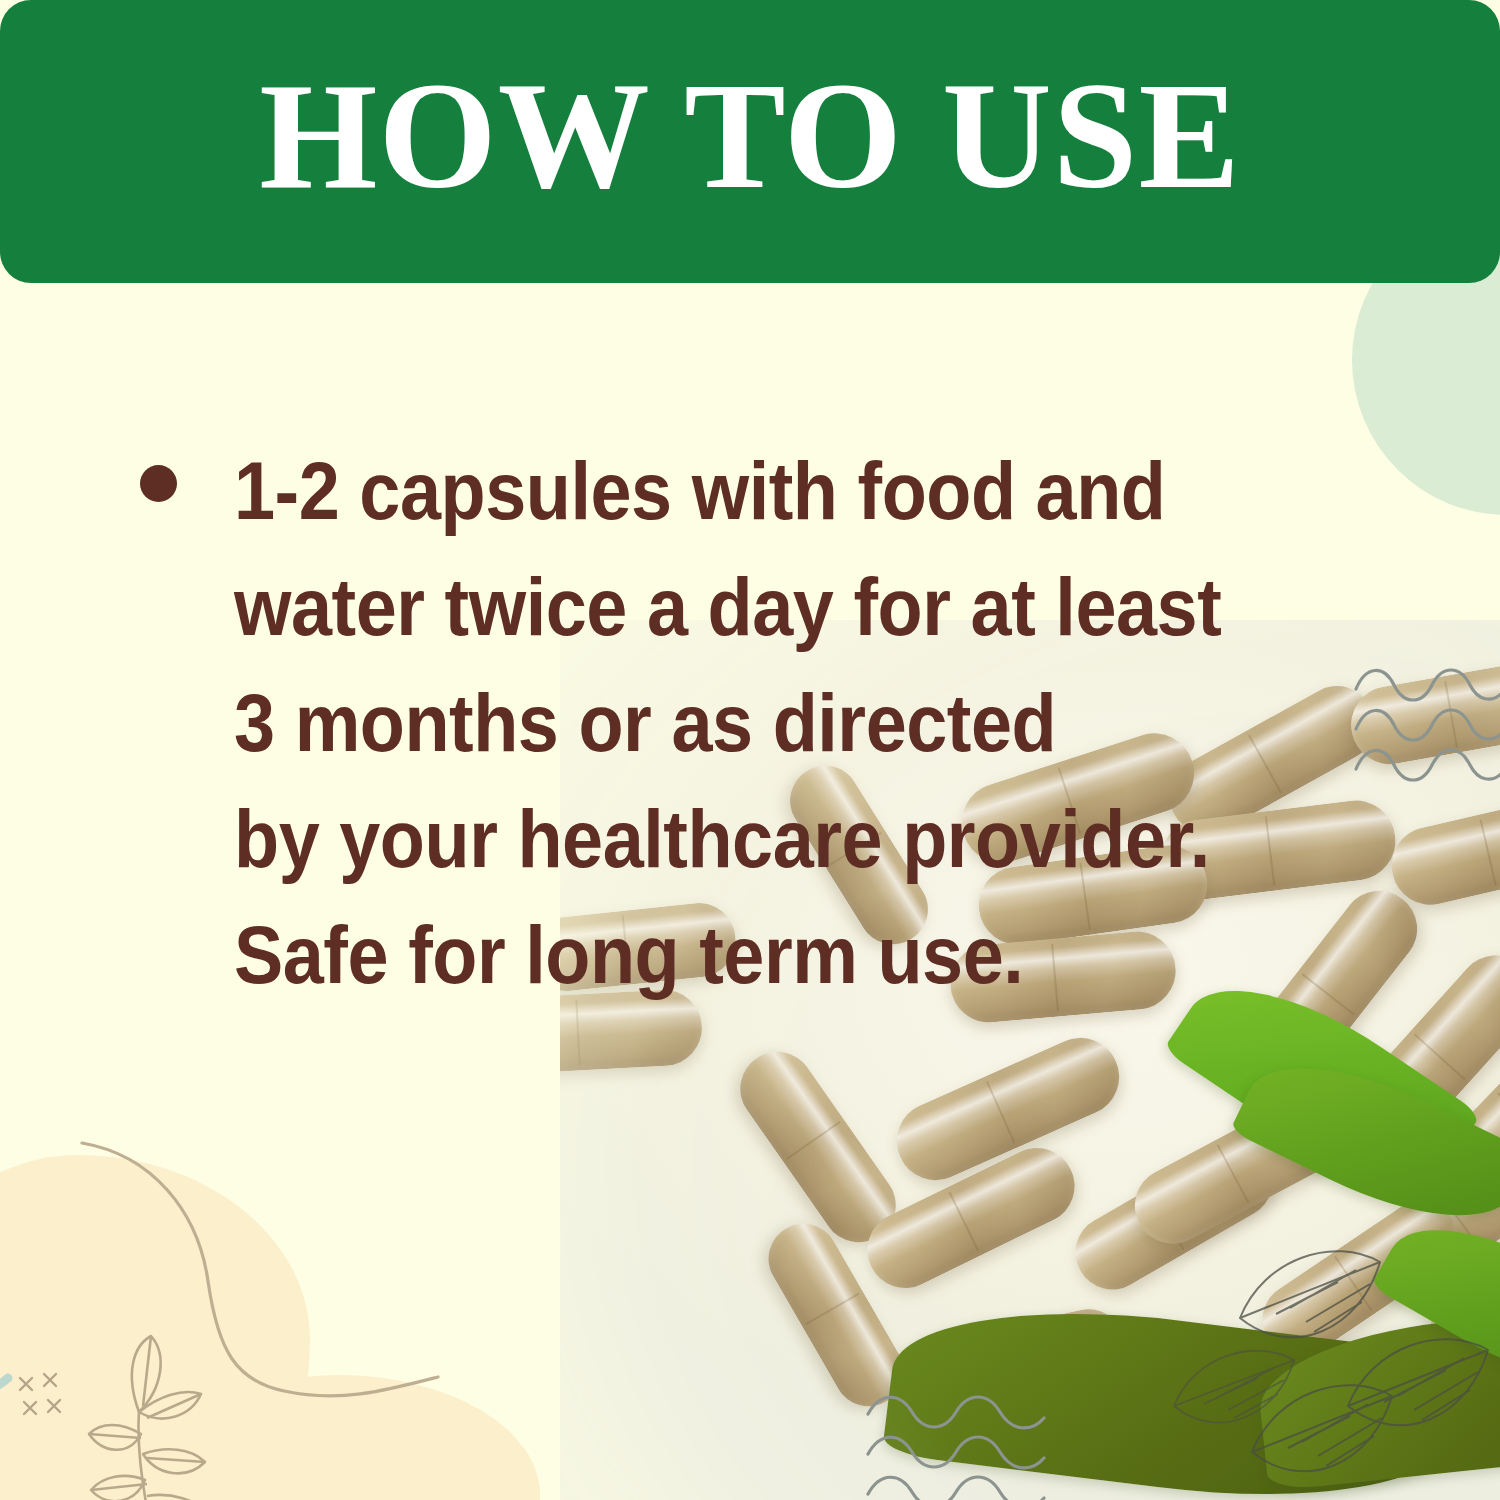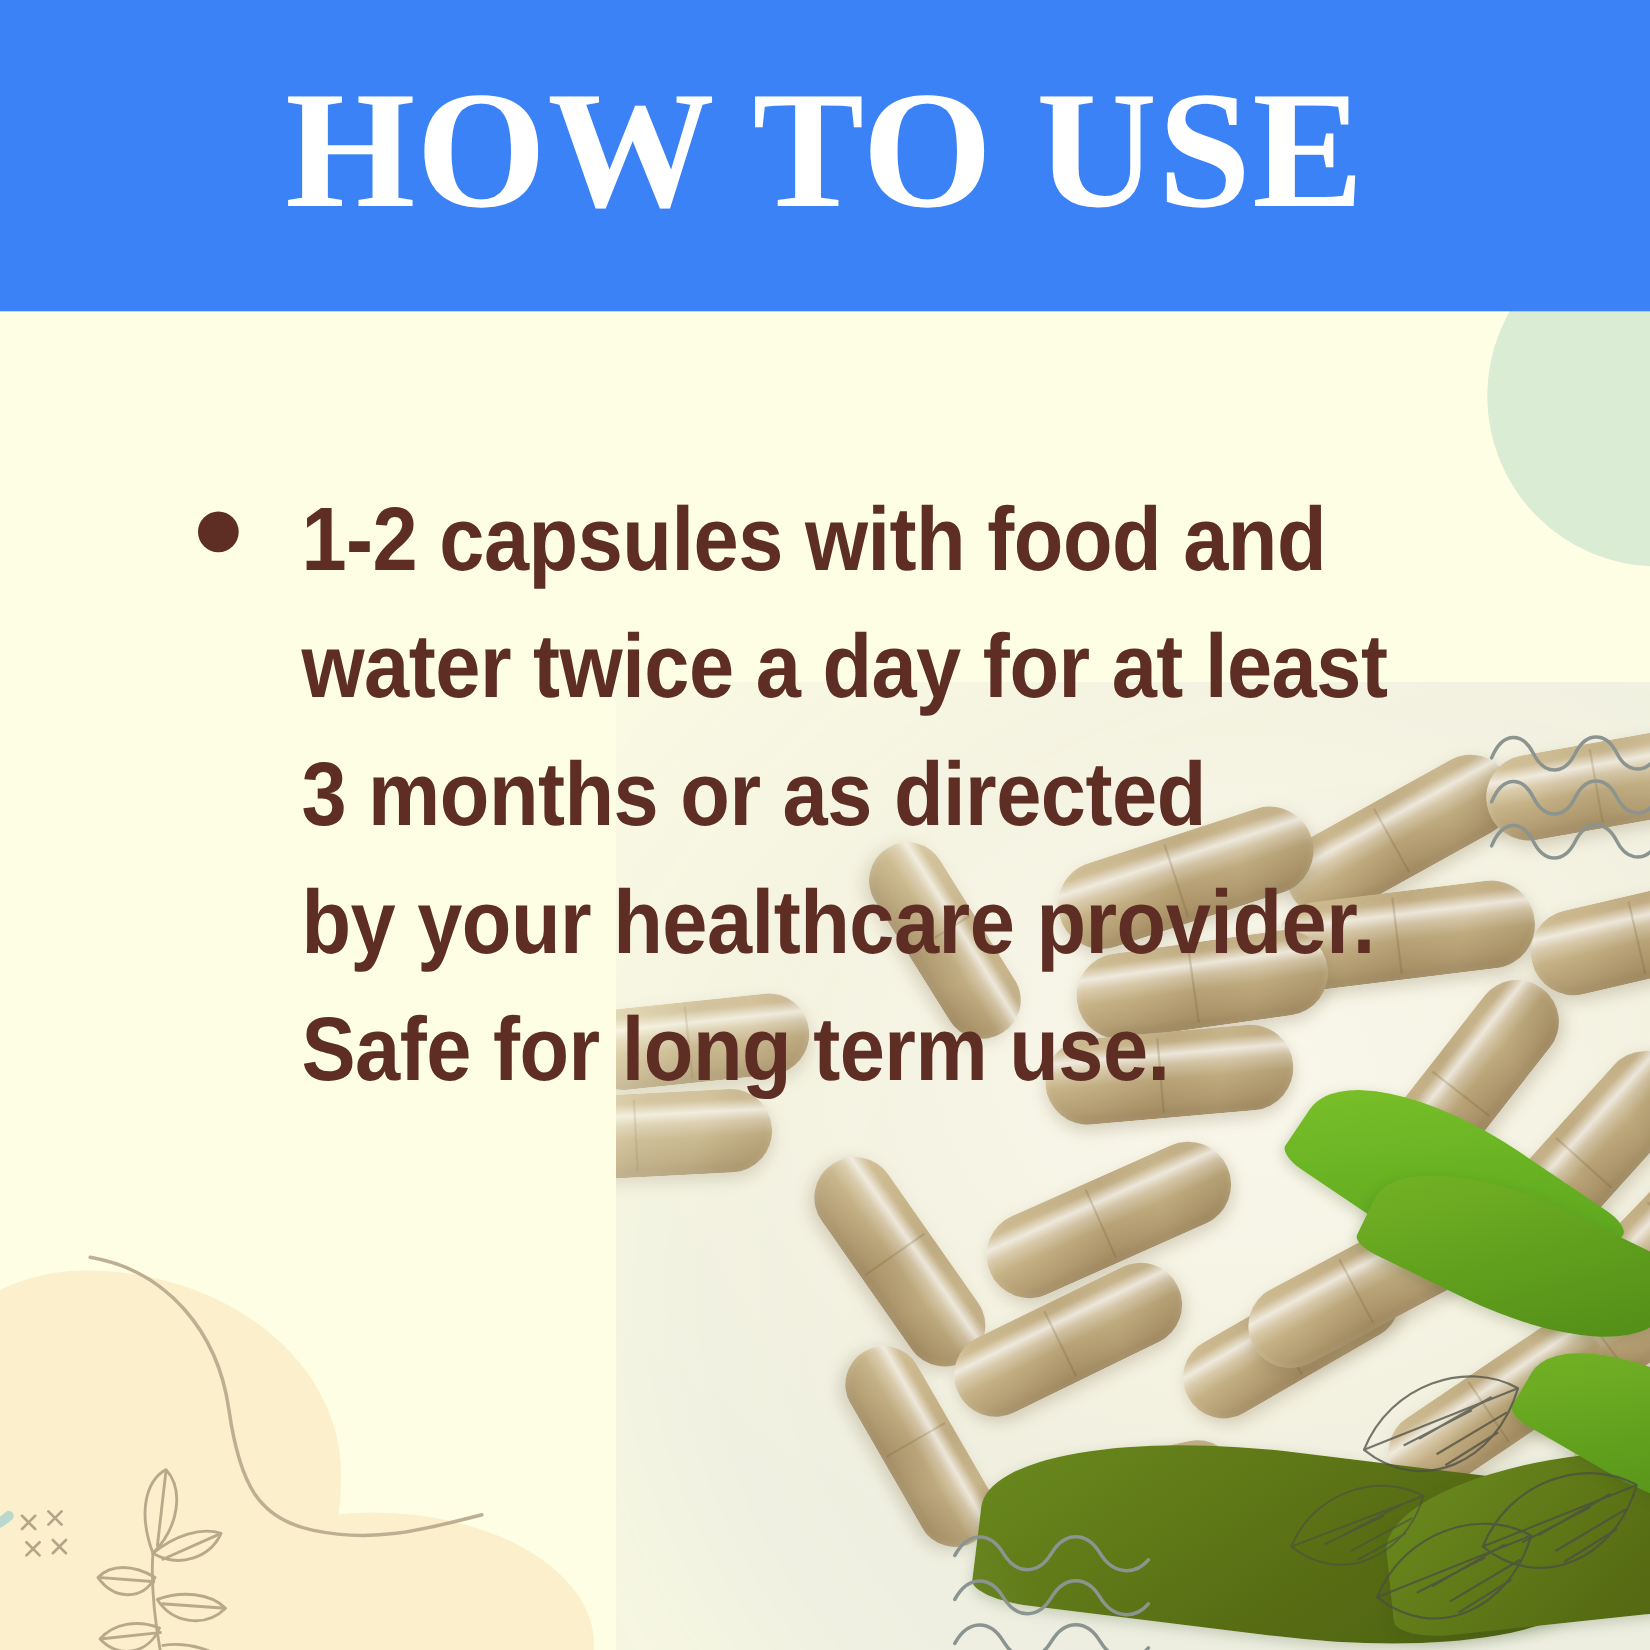--- a/index.html
+++ b/index.html
@@ -16,23 +16,24 @@
     position:absolute; left:0; top:0;
     width:1500px; height:1500px;
     background:#FEFEE4;
     overflow:hidden;
   }
 
   
   .header-band{
     position:absolute; left:0; top:0;
     width:1500px; height:283px;
-    background:#3b82f6;
+    background:#15803d;
     display:flex; align-items:center; justify-content:center;
     z-index:40;
+    border-radius:31px;
   }
   .header-title{
     font-family:"Liberation Serif", serif;
     font-weight:700;
     font-size:152px;
     line-height:1;
     color:#FFFFFF;
     letter-spacing:1px;
     white-space:nowrap;
     transform:translateY(-6px);
@@ -126,21 +127,20 @@
 
   
   .lineart{ position:absolute; z-index:20; pointer-events:none; }
 
   
   .content{
     position:absolute;
     left:0; top:283px;
     width:1352px; height:1217px;
     z-index:30;
-    margin-left:40px;
   }
   .bullet-row{
     position:absolute;
     left:140px; top:150px;
     display:flex;
     align-items:flex-start;
   }
   .bullet-dot{
     width:37px; height:37px;
     border-radius:50%;

